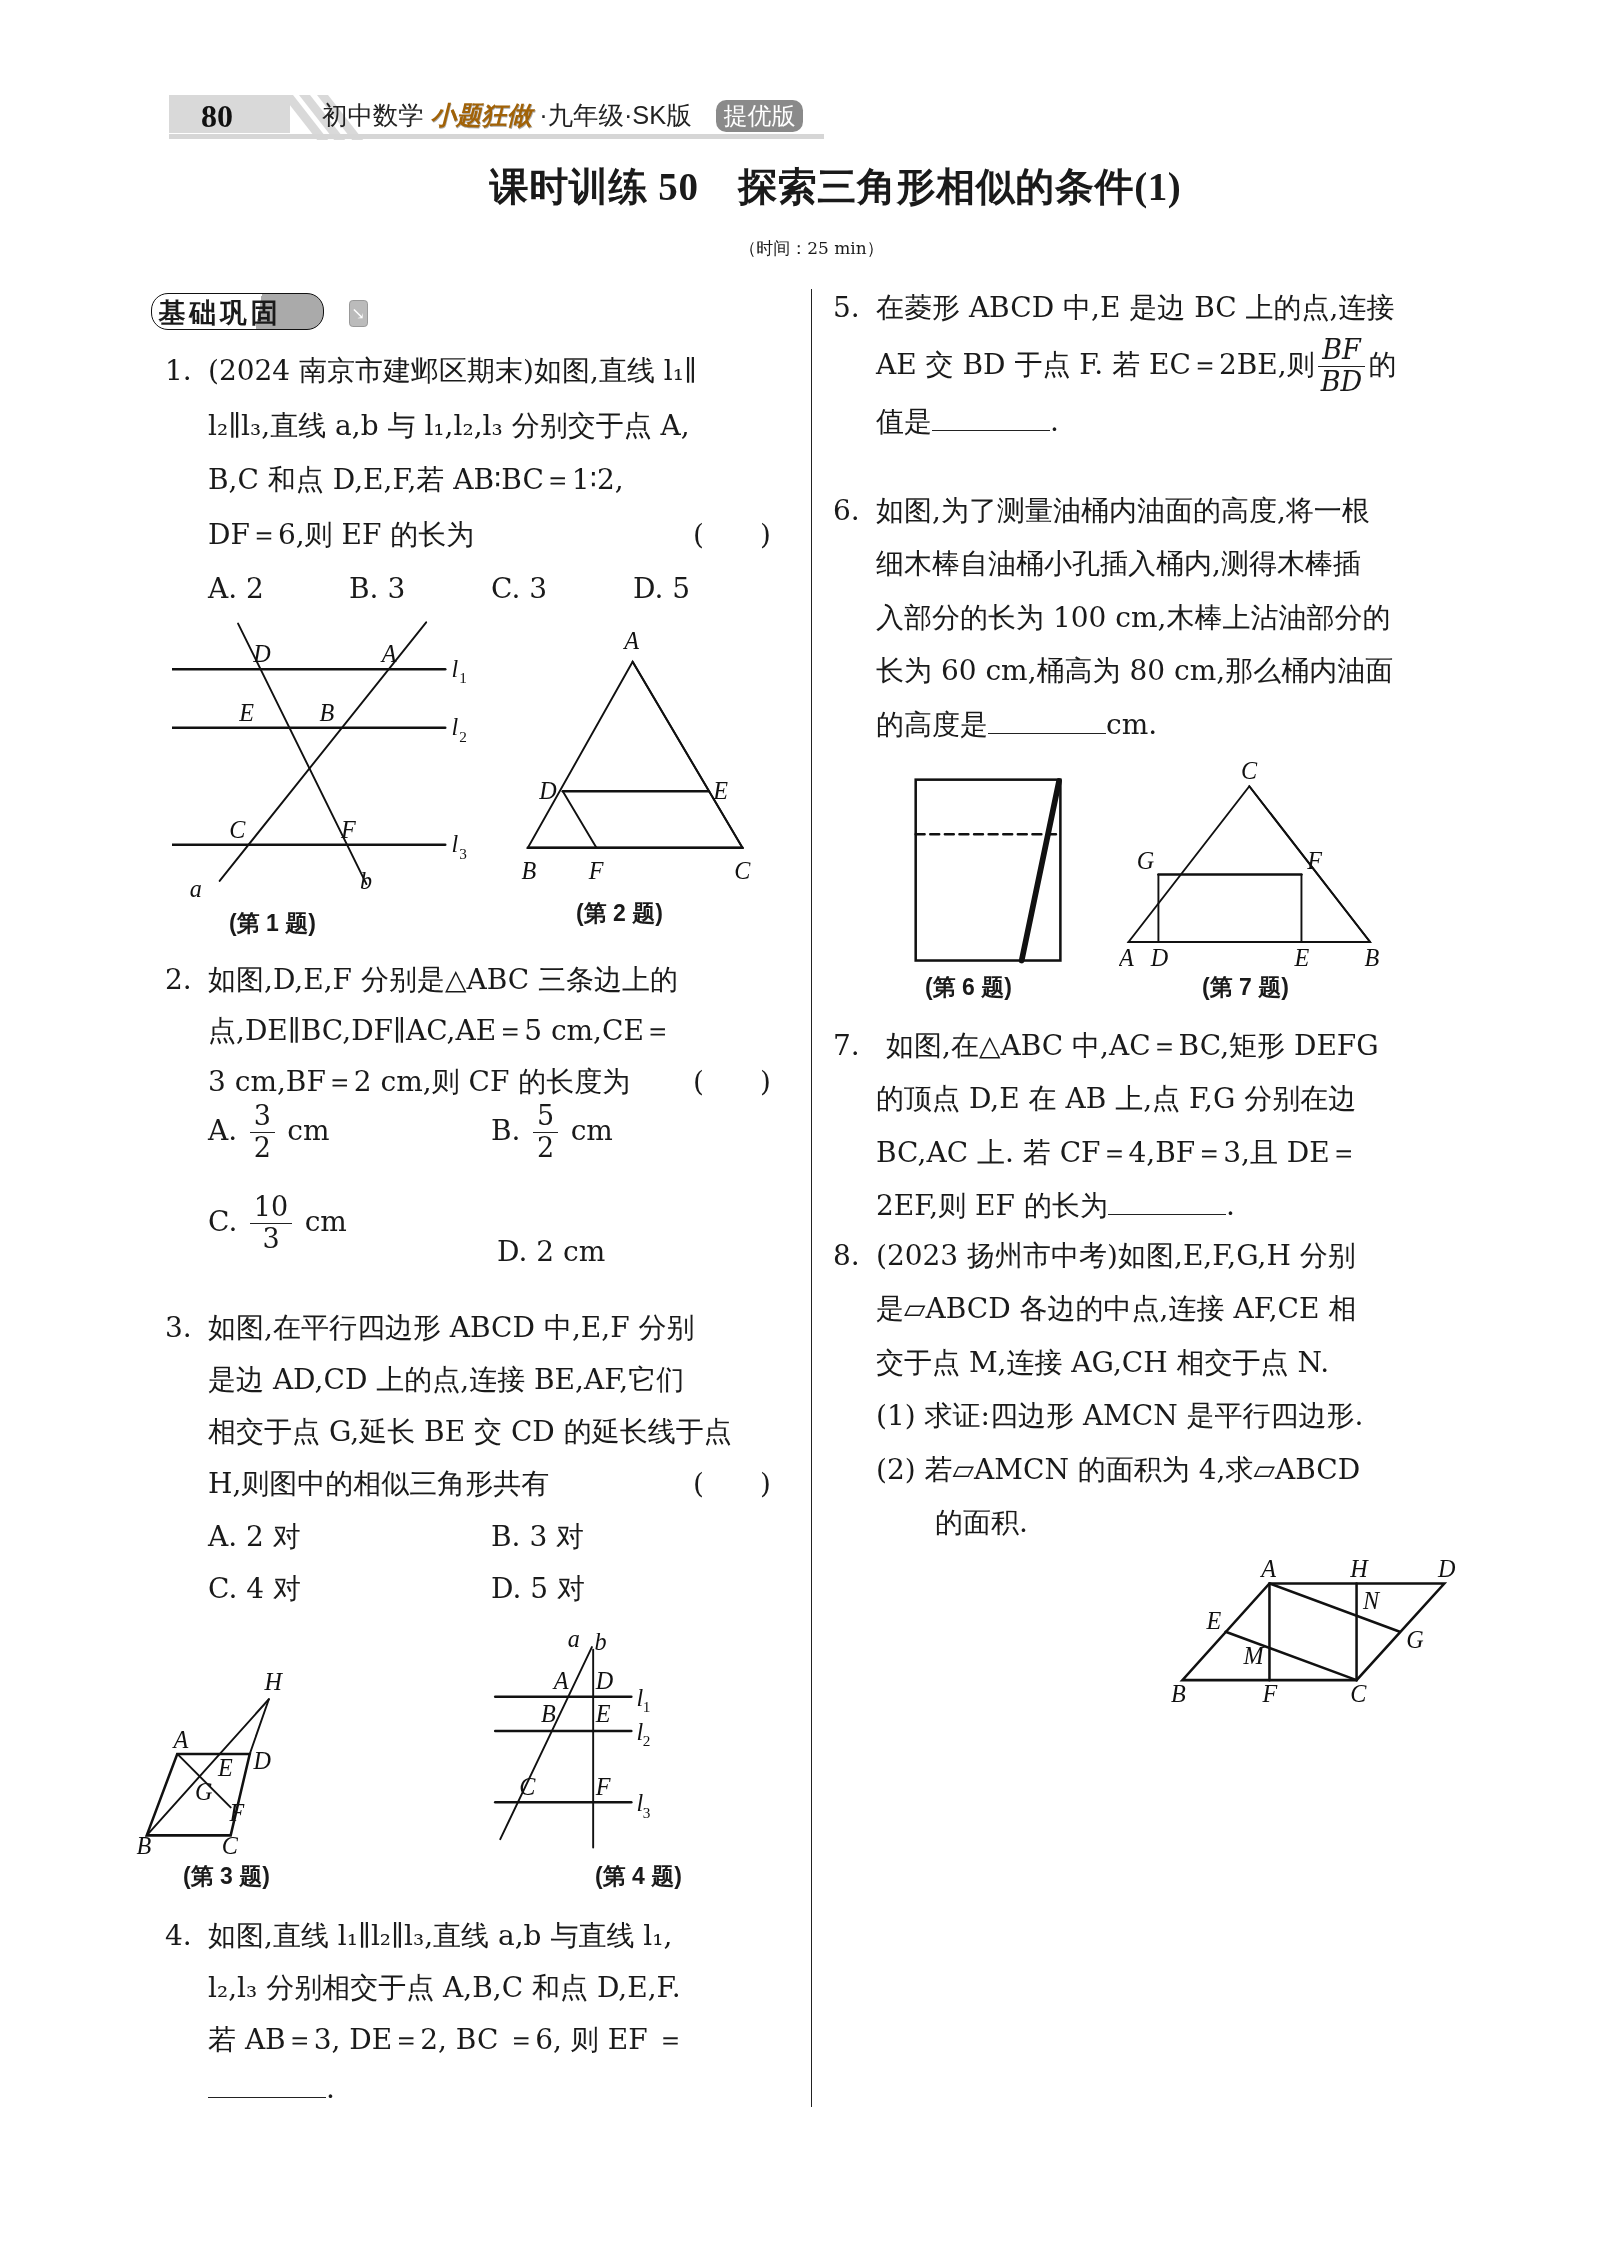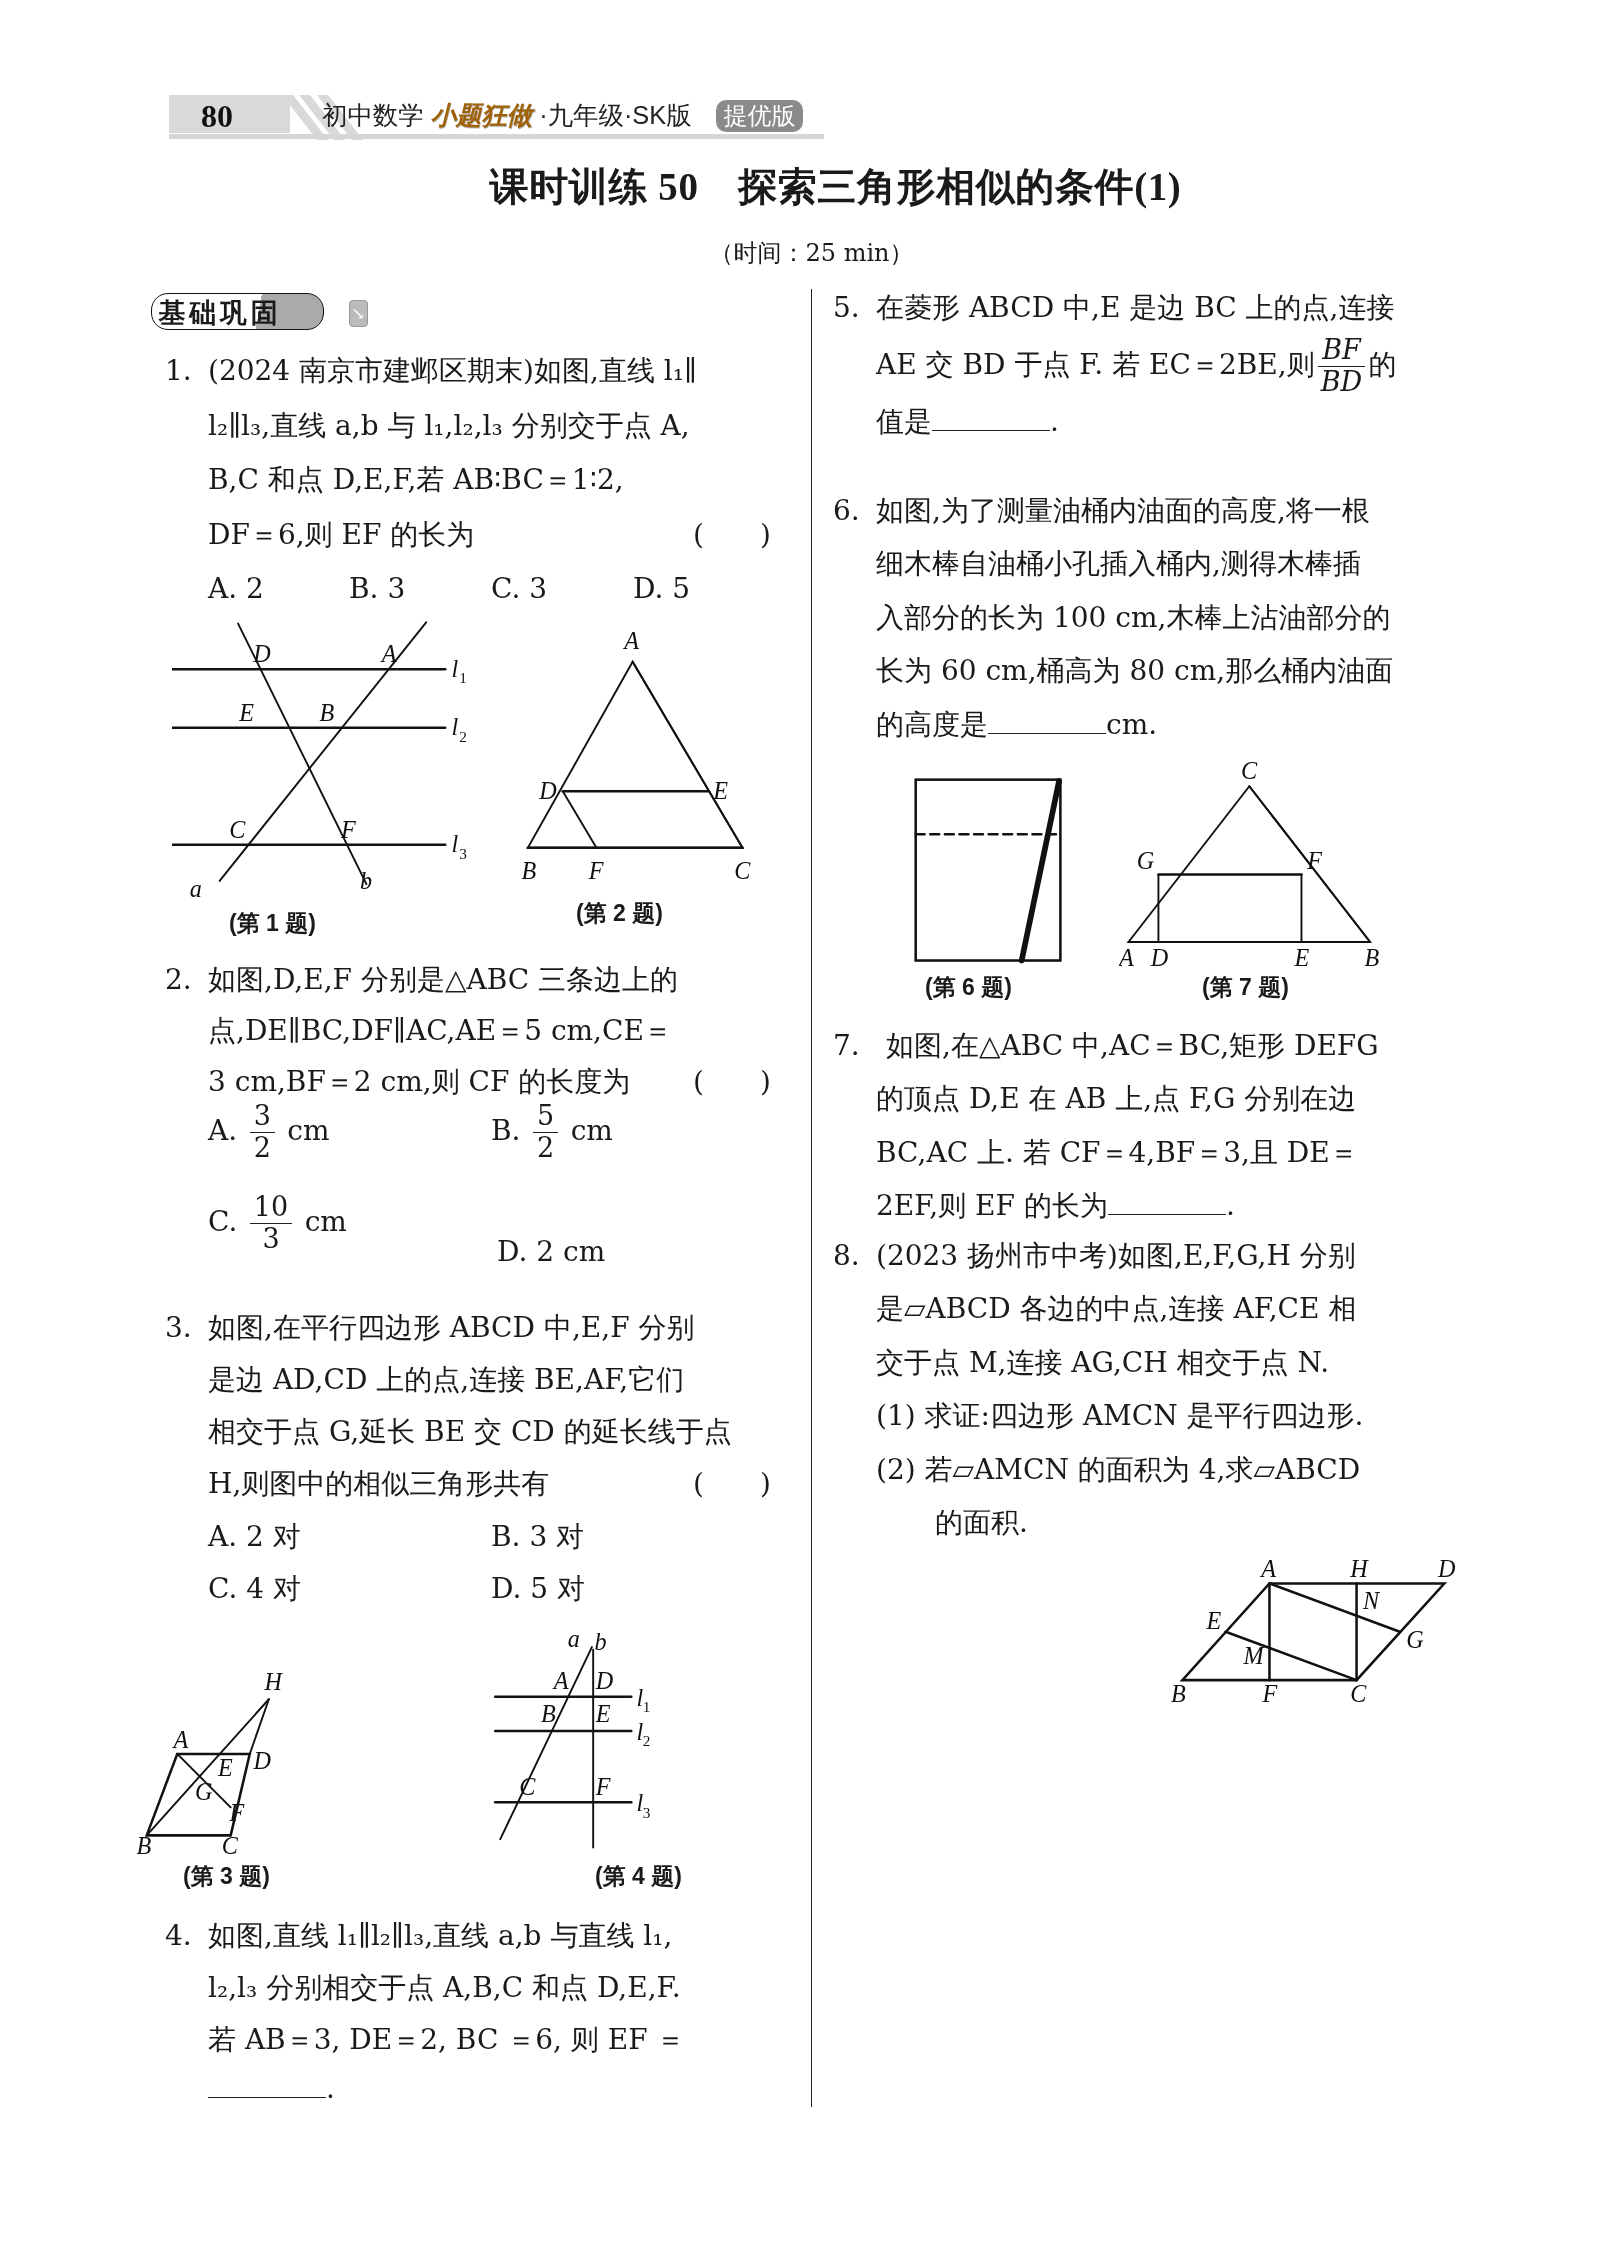--- a/index.html
+++ b/index.html
@@ -11,21 +11,21 @@
   .hdr-num{left:0;top:0;width:121px;height:38px;background:#d9d9d9;}
   .hdr-underline{left:0;top:39px;width:655px;height:5.1px;background:#d6d6d6;}
   .hdr-page{left:32px;top:2.5px;font-family:"Liberation Serif",serif;font-weight:bold;font-size:32px;color:#111;}
   .hdr-title{left:153px;top:3.8px;font-family:"Liberation Sans",sans-serif;font-size:25.4px;color:#222;white-space:nowrap;}
   .hdr-brand{font-family:"DejaVu Serif",serif;font-style:italic;font-weight:bold;color:#a16207;text-shadow:0.6px 0.6px 0 #aaa;}
   .hdr-badge{left:547px;top:5.1px;padding:0 7.6px;height:32px;line-height:32px;background:#8a8a8a;color:#fff;
              border-radius:10.2px;font-family:"Liberation Sans",sans-serif;font-size:24px;}
   .stripe{position:absolute;top:0;width:11.4px;height:45px;background:#d9d9d9;transform:skewX(38deg);transform-origin:top left;}
   
   .lesson-title{left:0;width:1623px;top:160px;text-align:center;font-family:"Liberation Serif",serif;font-weight:bold;font-size:39px;letter-spacing:0.6px;padding-left:24px;}
-  .lesson-time{left:0;width:1623px;top:237px;text-align:center;font-size:24px;}
+  .lesson-time{left:0;width:1623px;top:237px;text-align:center;font-size:17px;}
   
   .sec-tag{left:151px;top:293px;width:173px;height:37px;border:1.9px solid #111;border-radius:17px;
            background:linear-gradient(100deg,#fff 0 62%,#aaa 62% 100%);font-family:"DejaVu Serif",serif;font-weight:bold;font-size:27px;line-height:37px;padding-left:6.4px;box-sizing:border-box;letter-spacing:3.8px;}
   .sec-arrow{left:349px;top:300px;width:16.5px;height:25.4px;border:1.3px solid #999;border-radius:3.8px;background:#bbb;color:#fff;font-size:16.5px;line-height:25.4px;text-align:center;}
   .divider{left:811px;top:289px;width:1.3px;height:1818px;background:#222;}
   
   .q{font-size:28px;line-height:55px;white-space:nowrap;}
   .num{position:absolute;}
   .blank{display:inline-block;border-bottom:1.9px solid #222;width:118px;height:25.4px;vertical-align:baseline;}
   .frac{display:inline-block;vertical-align:middle;text-align:center;line-height:30.5px;font-size:27px;margin:0 3.8px;}

